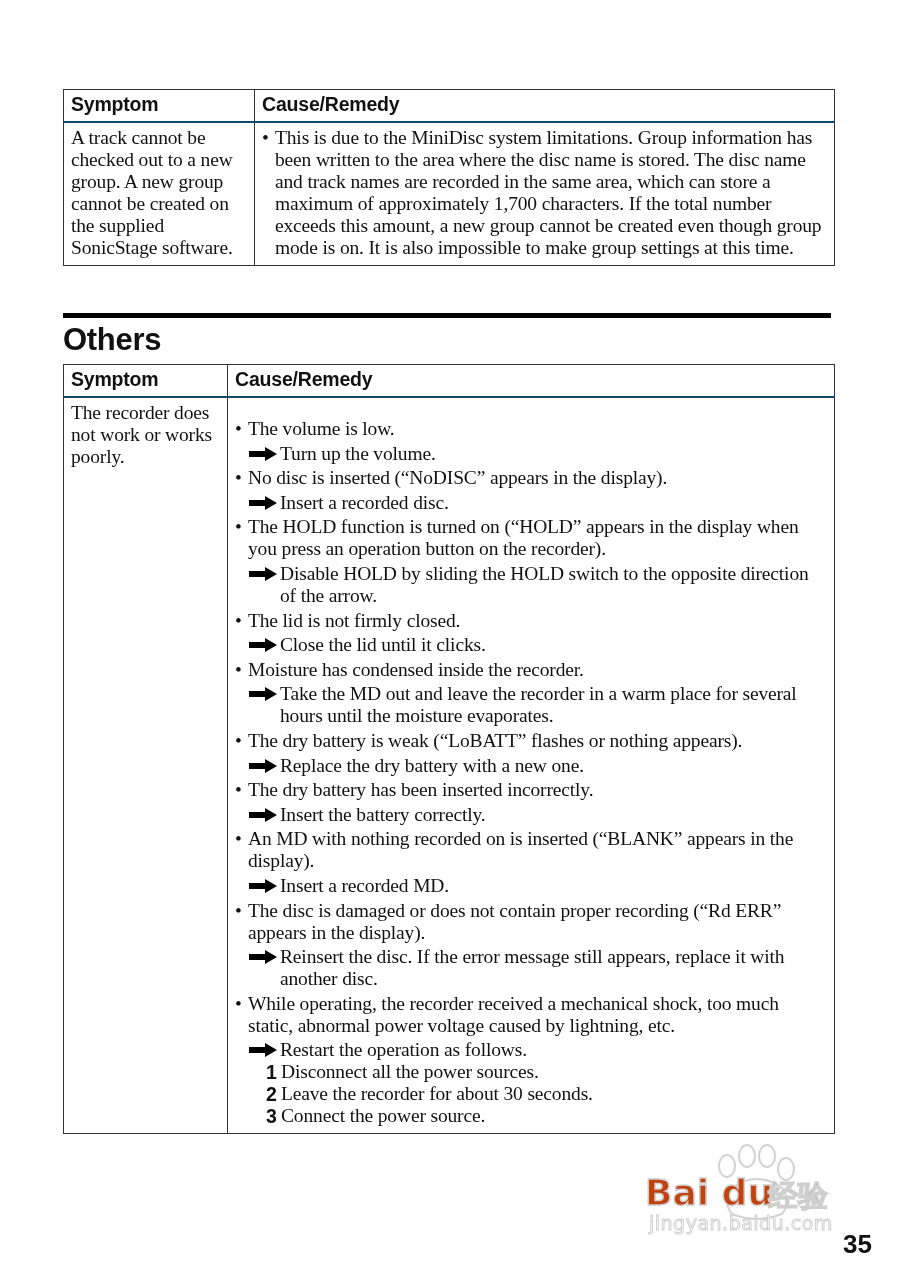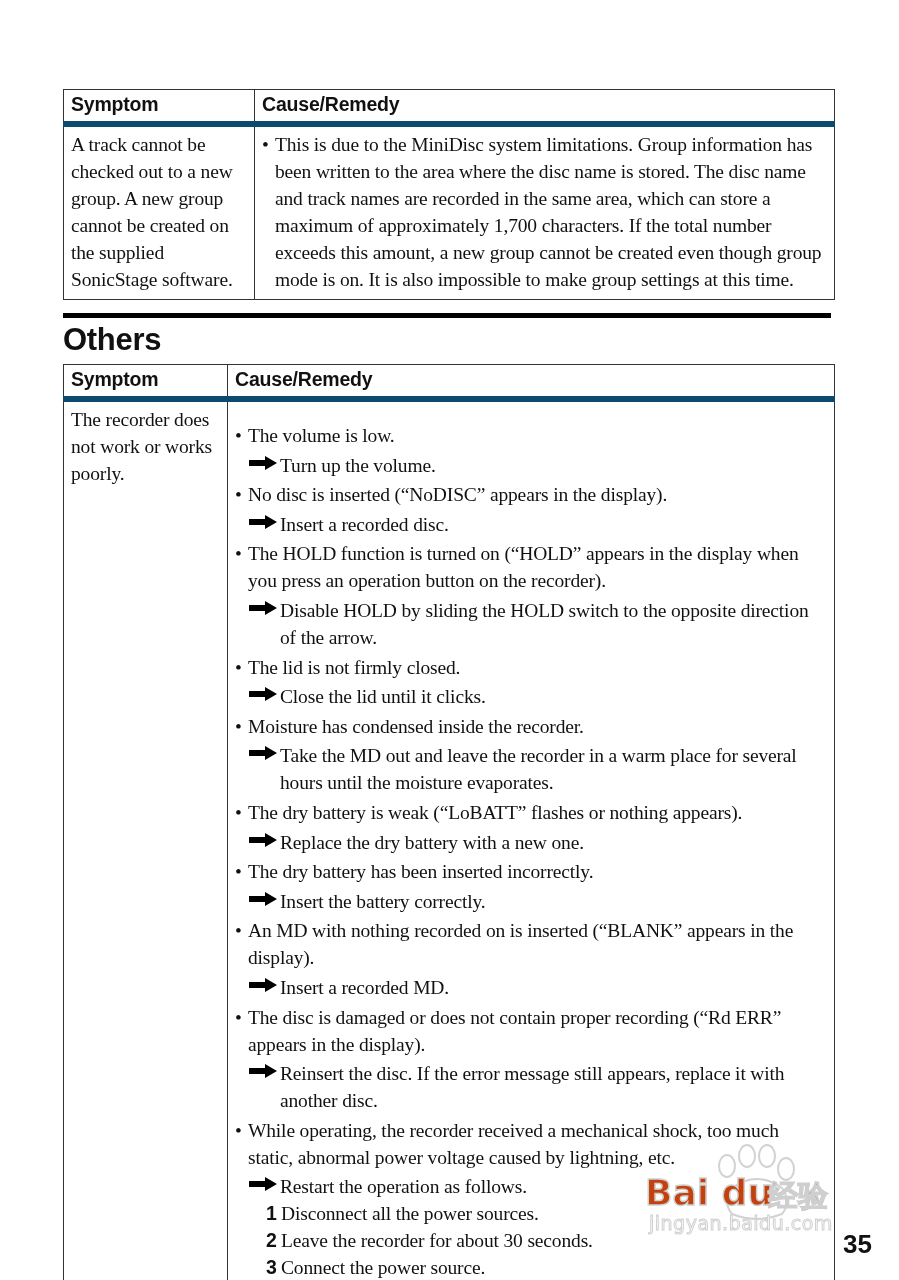--- a/index.html
+++ b/index.html
@@ -1,22 +1,22 @@
 <!DOCTYPE html>
 <html><head>
 <meta charset="utf-8">
 <style>
   html, body { margin: 0; padding: 0; background: #ffffff; }
   body { width: 899px; height: 1280px; position: relative; overflow: hidden; color: #111; }
 
   table.tr { position: absolute; left: 63px; width: 772px; border-collapse: collapse; table-layout: fixed; }
   table.tr th, table.tr td { border: 1.5px solid #333; vertical-align: top; }
   table.tr th { font-family: "Liberation Sans", sans-serif; font-weight: bold; font-size: 19.5px; text-align: left; padding: 3px 7px 3px 7px; height: 25px; letter-spacing: -0.2px; }
-  table.tr thead tr { border-bottom: 6px solid #0c4a6e; }
-  table.tr td { font-family: "Liberation Serif", serif; font-size: 19.5px; line-height: 27px; padding: 4px 7px 6px 7px; letter-spacing: -0.15px; }
+  table.tr thead tr { border-bottom: 2px solid #0c4a6e; }
+  table.tr td { font-family: "Liberation Serif", serif; font-size: 19.5px; line-height: 22px; padding: 4px 7px 6px 7px; letter-spacing: -0.15px; }
 
   #t1 { top: 89px; }
   #t1 col.c1 { width: 191px; }
   #t2 { top: 364px; }
   #t2 col.c1 { width: 164px; }
 
   .bullet { padding-left: 13px; text-indent: -13px; }
   .bullet::before { content: "•"; display: inline-block; width: 13px; text-indent: 0; }
   .remedy { padding-left: 45px; position: relative; margin-top: 2.6px; }
   .remedy .arrow { position: absolute; left: 14px; top: 4px; width: 28px; height: 14px; }

